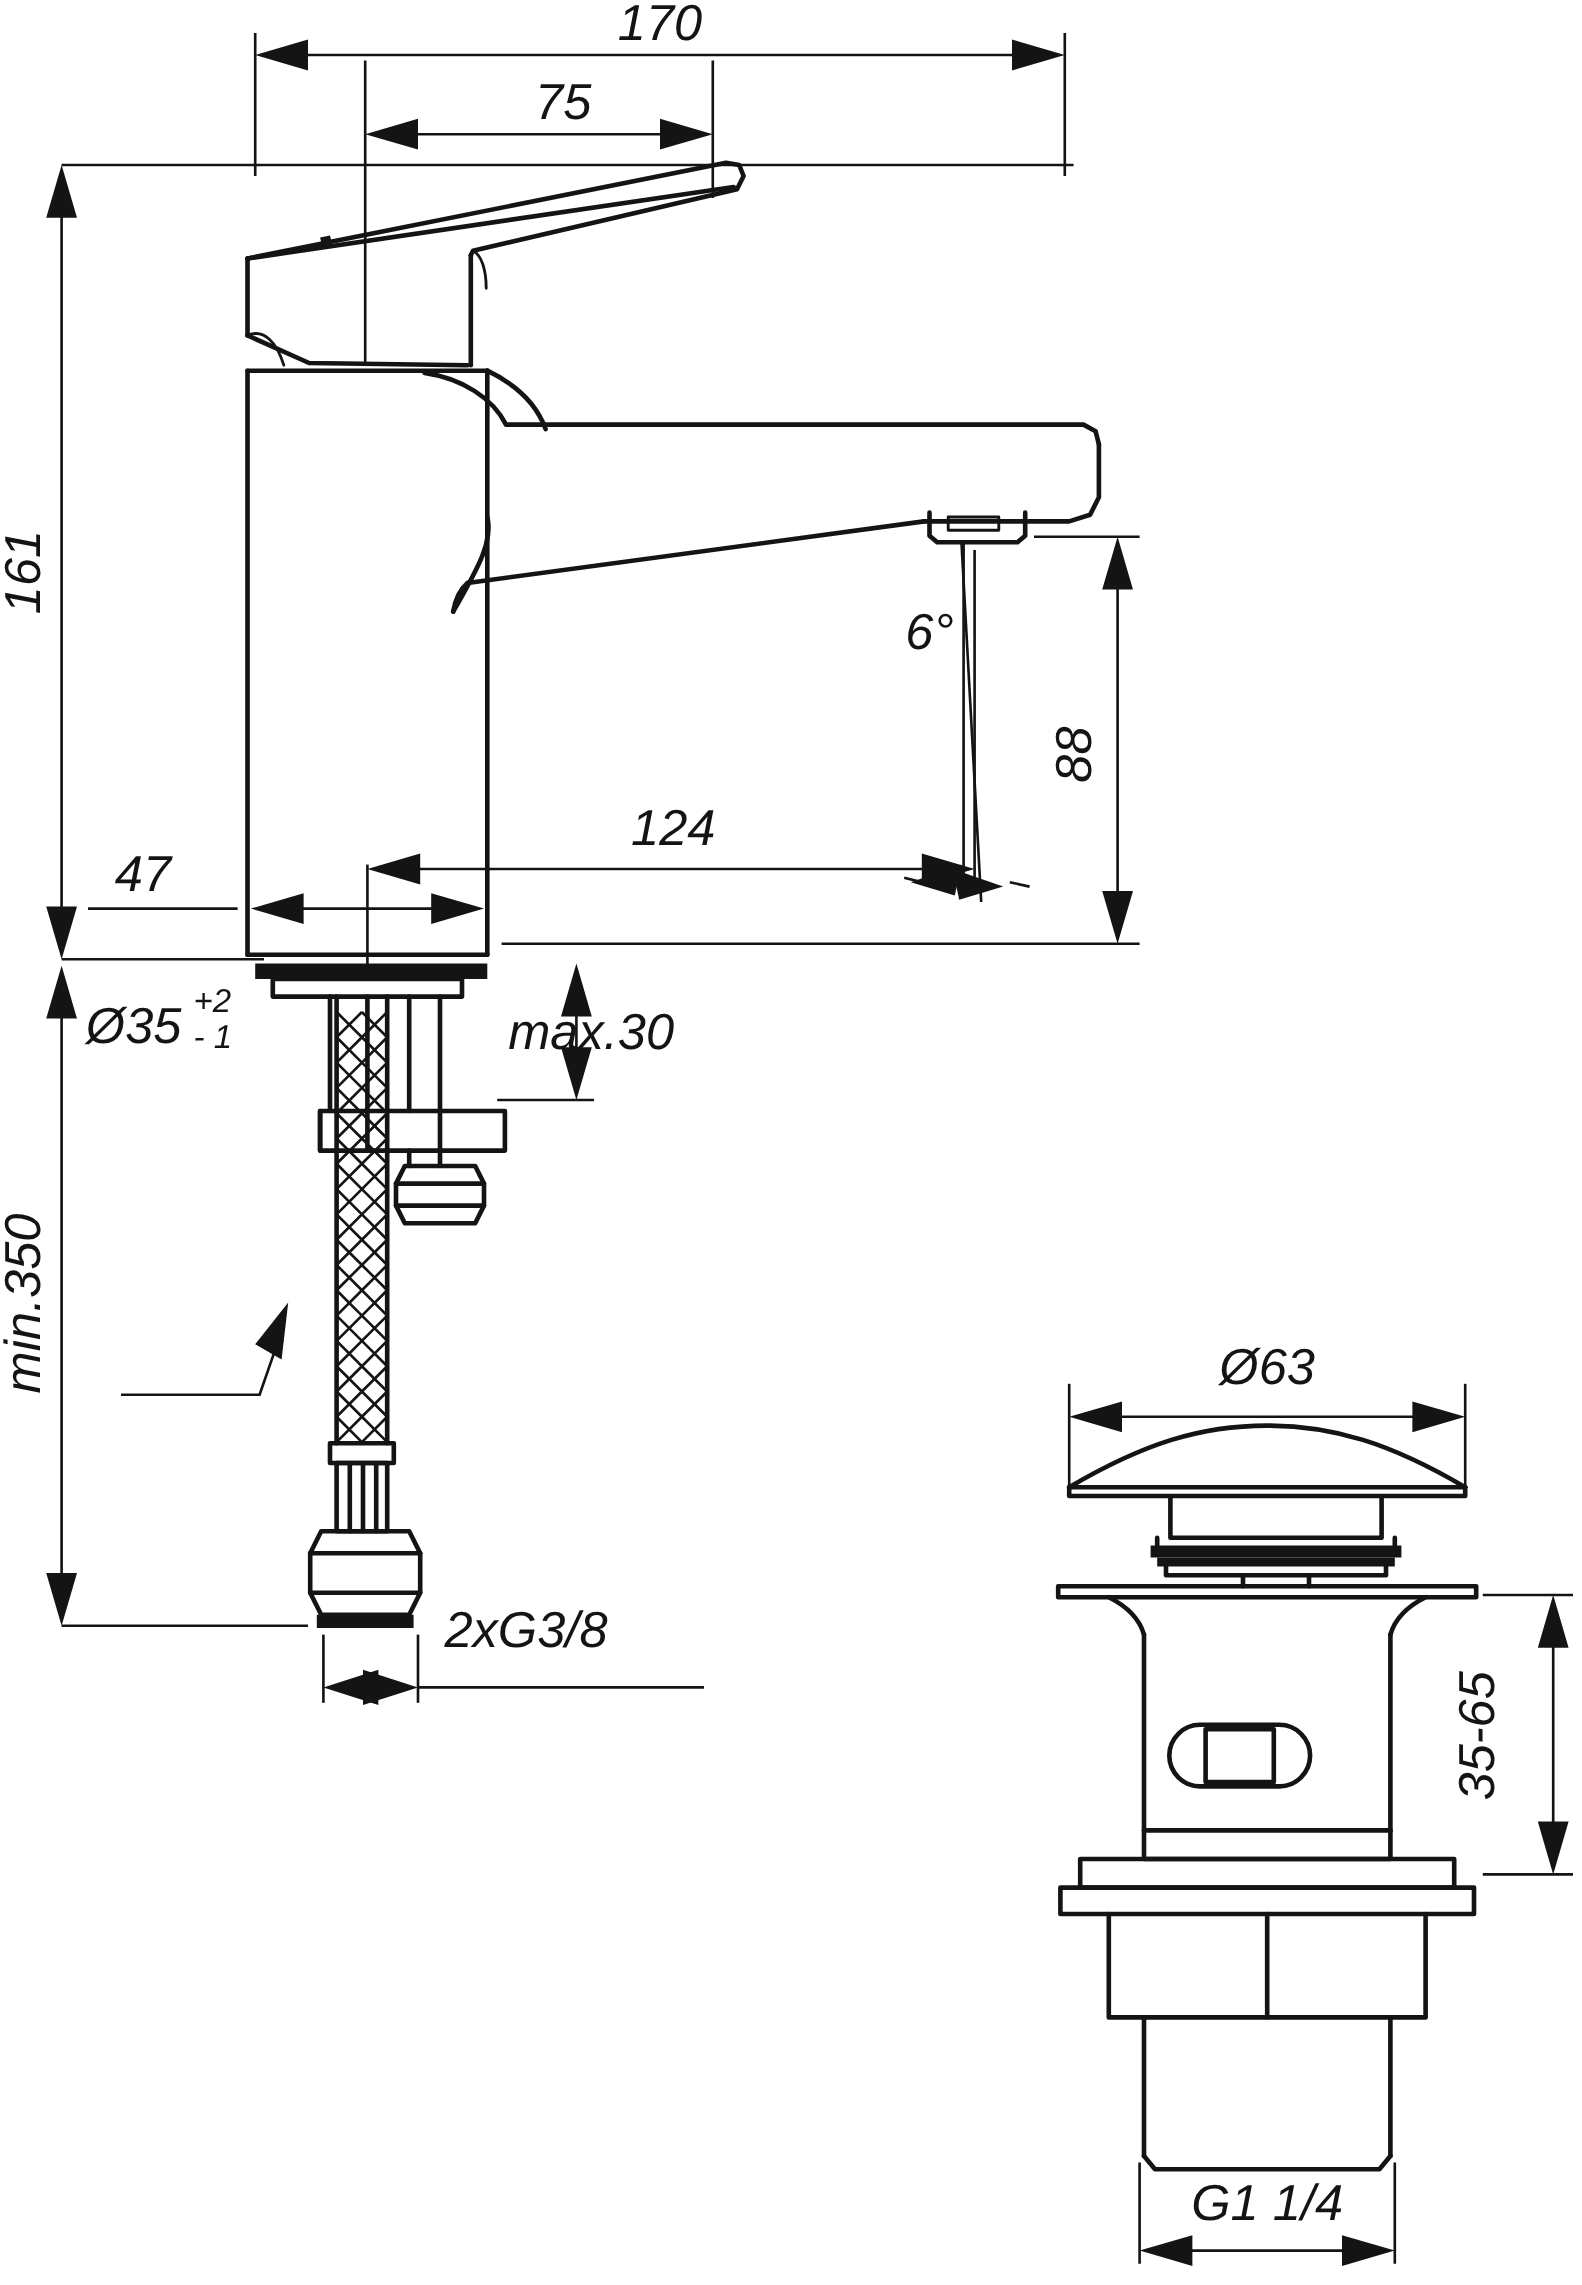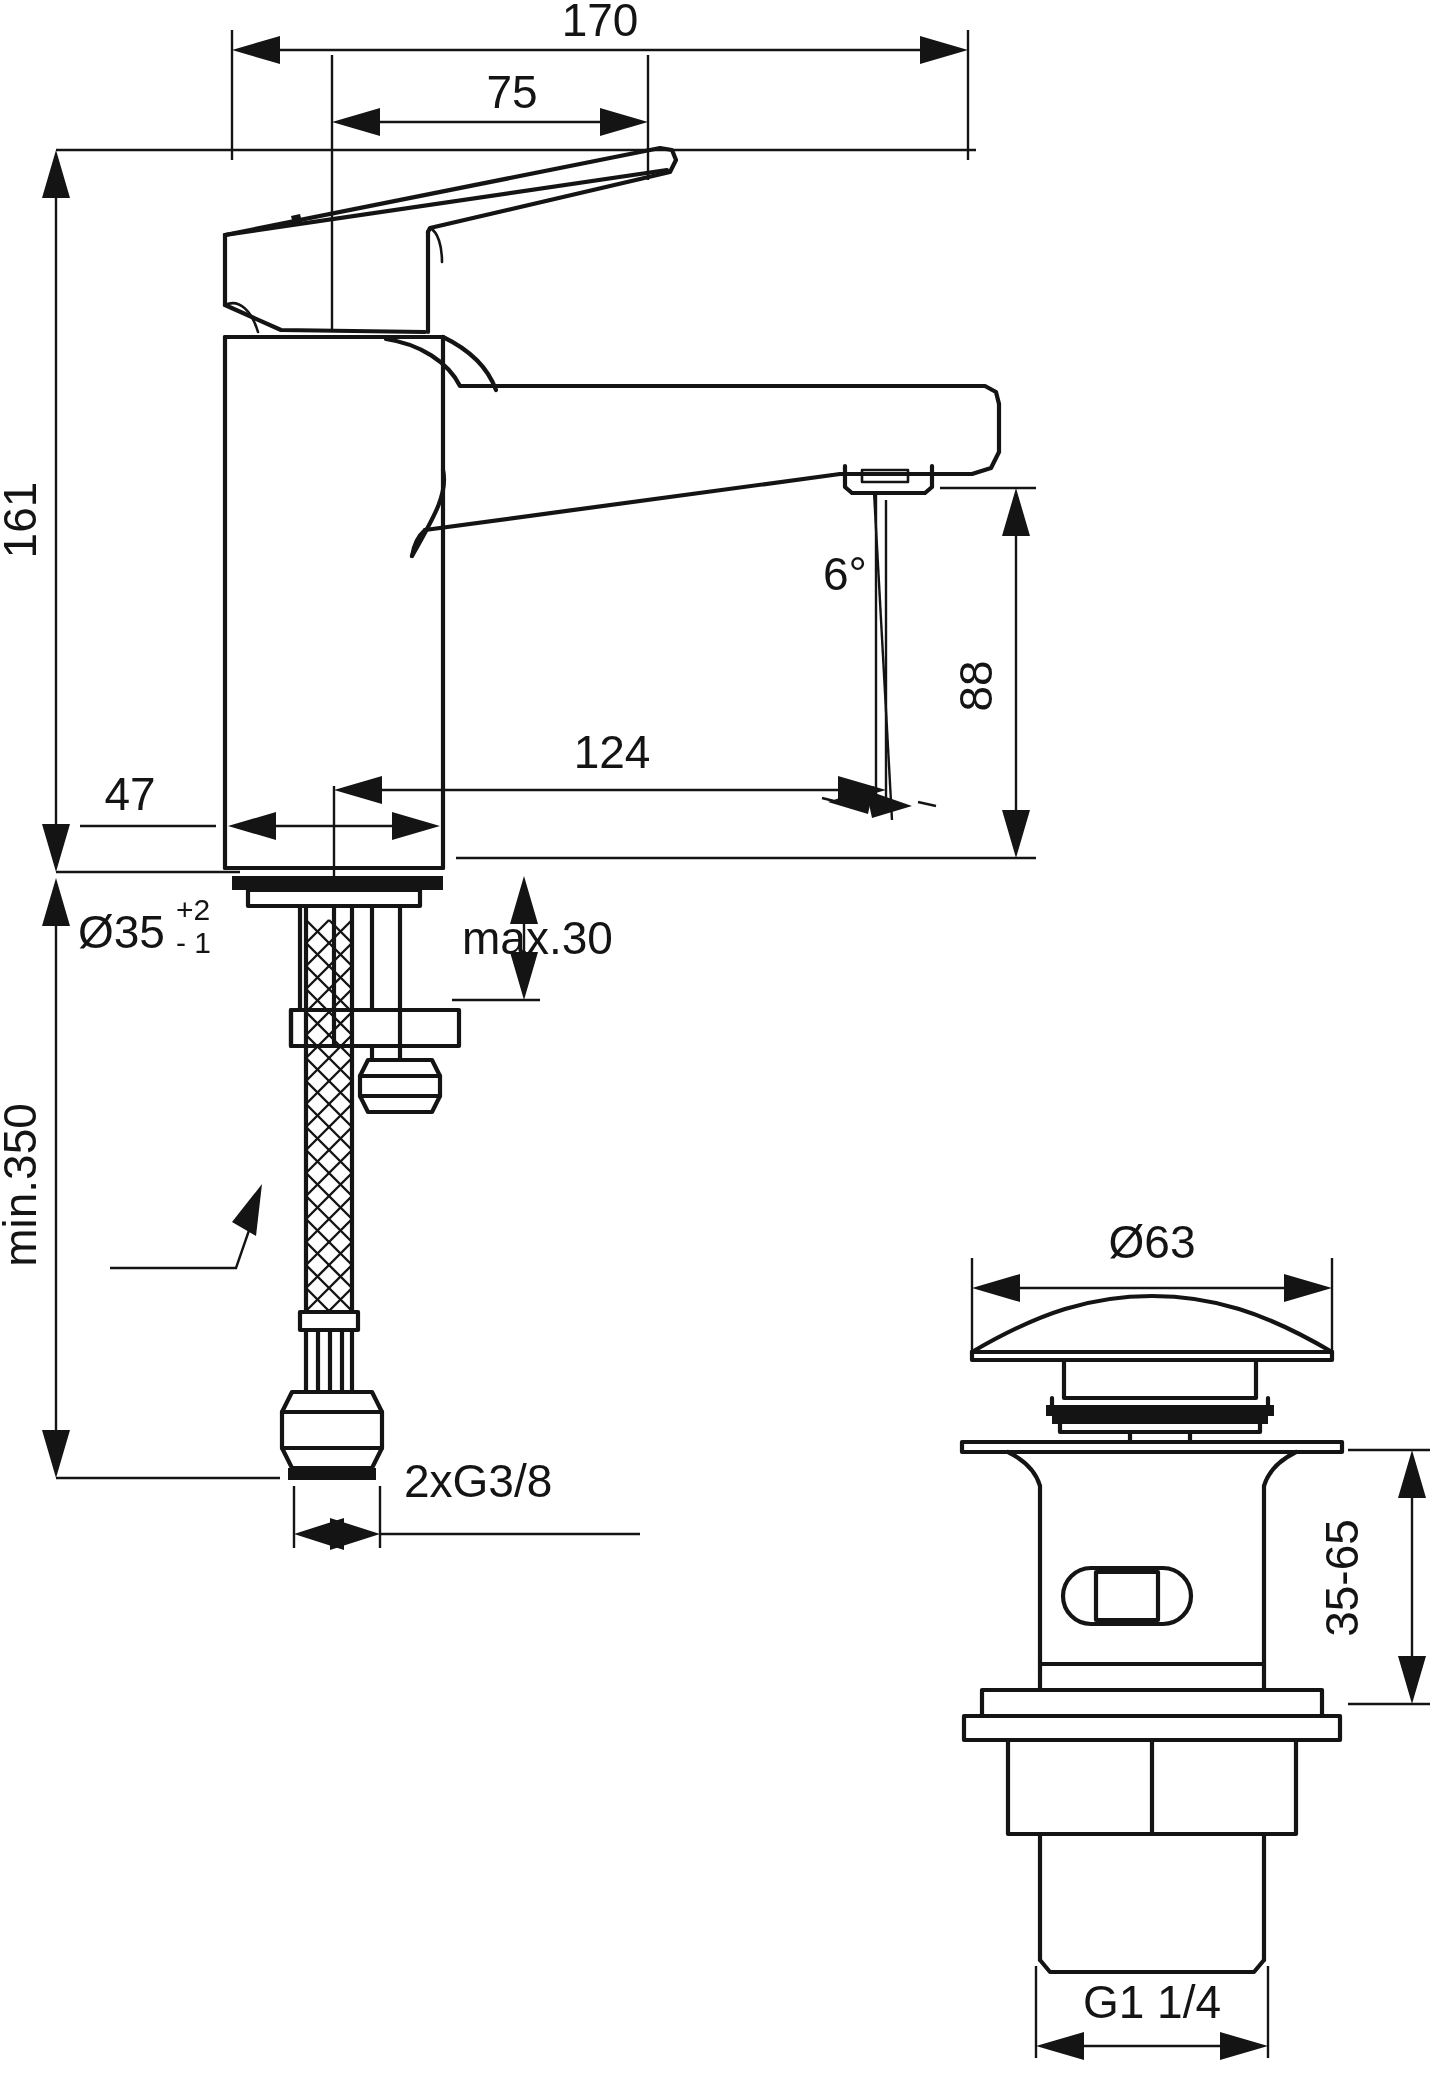--- a/index.html
+++ b/index.html
@@ -14,20 +14,21 @@
     font-family: "Liberation Sans", sans-serif;
     color: #1a1a1a;
     overflow: hidden;
     position: relative;
   }
   #drawing-root {
     position: absolute;
     left: 0; top: 0;
     width: 1139px;
     height: 2077px;
+    font-style: italic;
   }
   svg#tech-svg {
     display: block;
     width: 1438px;
     height: 2077px;
     background: #fff;
   }
   .dim-label {
     font-family: "Liberation Sans", sans-serif;
     font-size: 46px;

